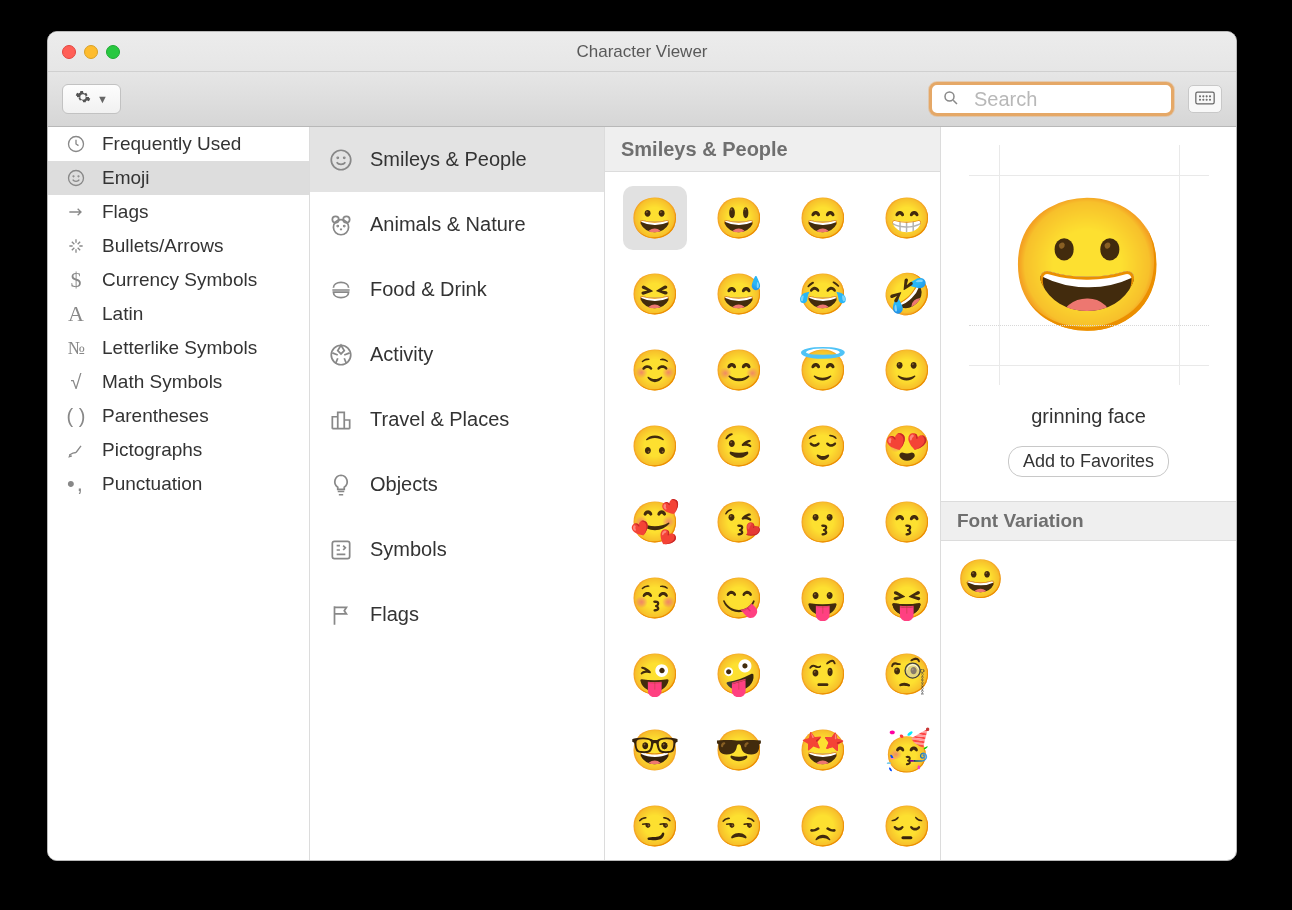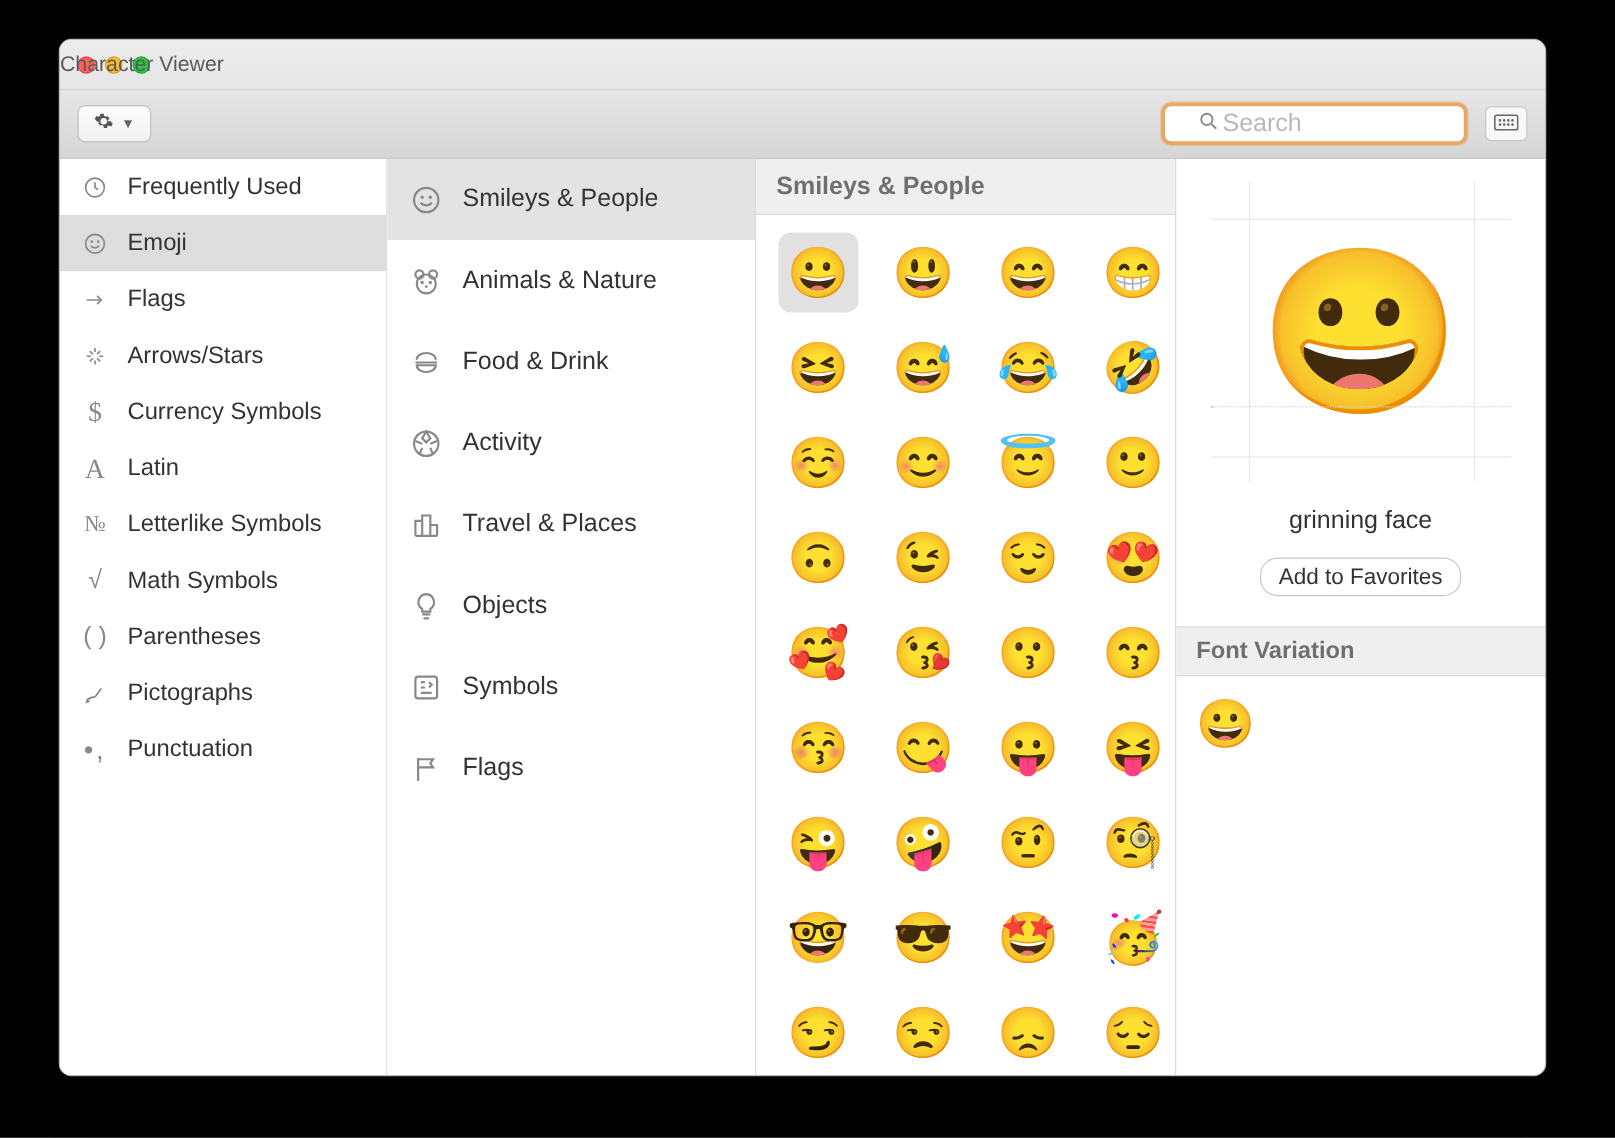--- a/index.html
+++ b/index.html
@@ -32,21 +32,21 @@
     border-bottom: 1px solid #d0d0d0;
     display: flex; align-items: center;
     position: relative;
   }
   .traffic { display:flex; gap:8px; margin-left:14px; }
   .tl { width:14px; height:14px; border-radius:50%; }
   .tl.red   { background:#ff5f57; border:1px solid #e24640; }
   .tl.yel   { background:#febc2e; border:1px solid #d9a126; }
   .tl.grn   { background:#28c840; border:1px solid #1faa33; }
   .wtitle {
-    position:absolute; left:0; right:0; text-align:left;
+    position:absolute; left:0; right:0; text-align:center;
     font-size:17px; color:#595959; font-weight:500;
   }
   .toolbar {
     height: 55px;
     background: linear-gradient(#e6e6e6, #d6d6d6);
     border-bottom: 1px solid #b8b8b8;
     display:flex; align-items:center;
     padding: 0 14px;
   }
   .gearbtn {
@@ -56,22 +56,22 @@
     display:flex; align-items:center; gap:6px;
     color:#555; font-size:17px;
   }
   .gearbtn svg { width:16px; height:16px; fill:#555; }
   .spacer { flex:1; }
   .search {
     width: 245px; height: 34px;
     border: 3px solid #e5a867;
     border-radius: 8px;
     background:#fff;
-    display:flex; align-items:center; gap:0;
-    padding: 0 26px;
+    display:flex; align-items:center; gap:12px;
+    padding: 0 10px;
     box-shadow: 0 0 0 1px rgba(229,168,103,.4);
   }
   .search svg { width:18px; height:18px; stroke:#888; fill:none; stroke-width:2; }
   .search input {
     border:none; outline:none; flex:1;
     font-size:20px; color:#333; background:transparent;
   }
   .search input::placeholder { color:#b8b8b8; }
   .minibtn {
     margin-left:14px;
@@ -83,21 +83,21 @@
   }
   
   .body { flex:1; display:flex; overflow:hidden; }
   .col1 { width: 262px; border-right:1px solid #dcdcdc; background:#fff; }
   .col2 { width: 295px; border-right:1px solid #dcdcdc; background:#fff; }
   .col3 { flex:1; border-right:1px solid #dcdcdc; display:flex; flex-direction:column; min-width:0; }
   .col4 { width: 295px; display:flex; flex-direction:column; }
 
   .srow {
     display:flex; align-items:center; gap:14px;
-    height:45px; padding: 0 16px;
+    height:34px; padding: 0 16px;
     font-size:19px; color:#333;
     cursor:default;
   }
   .srow.sel { background:#dddddd; }
   .sicon { width:24px; display:flex; align-items:center; justify-content:center; color:#777; }
   .sicon svg { width:20px; height:20px; fill:none; stroke:#888; stroke-width:1.6; }
 
   .col2 .srow { height:65px; font-size:20px; }
   .col2 .sicon { width:30px; }
   .col2 .sicon svg { width:26px; height:26px; }
@@ -238,21 +238,21 @@
               </svg>
             </span>
             <span>Flags</span>
           </div>
           <div class="srow">
             <span class="sicon">
               <svg viewBox="0 0 24 24">
                 <path d="M12 4v4M12 16v4M4 12h4M16 12h4M7 7l3 3M14 14l3 3M17 7l-3 3M10 14l-3 3"></path>
               </svg>
             </span>
-            <span>Arrows/Stars</span>
+            <span>Bullets/Arrows</span>
           </div>
           <div class="srow">
             <span class="sicon">
               <span style="font-family:Georgia,serif;font-size:22px;color:#888;">$</span>
             </span>
             <span>Currency Symbols</span>
           </div>
           <div class="srow">
             <span class="sicon">
               <span style="font-family:Georgia,serif;font-size:22px;color:#888;">A</span>

